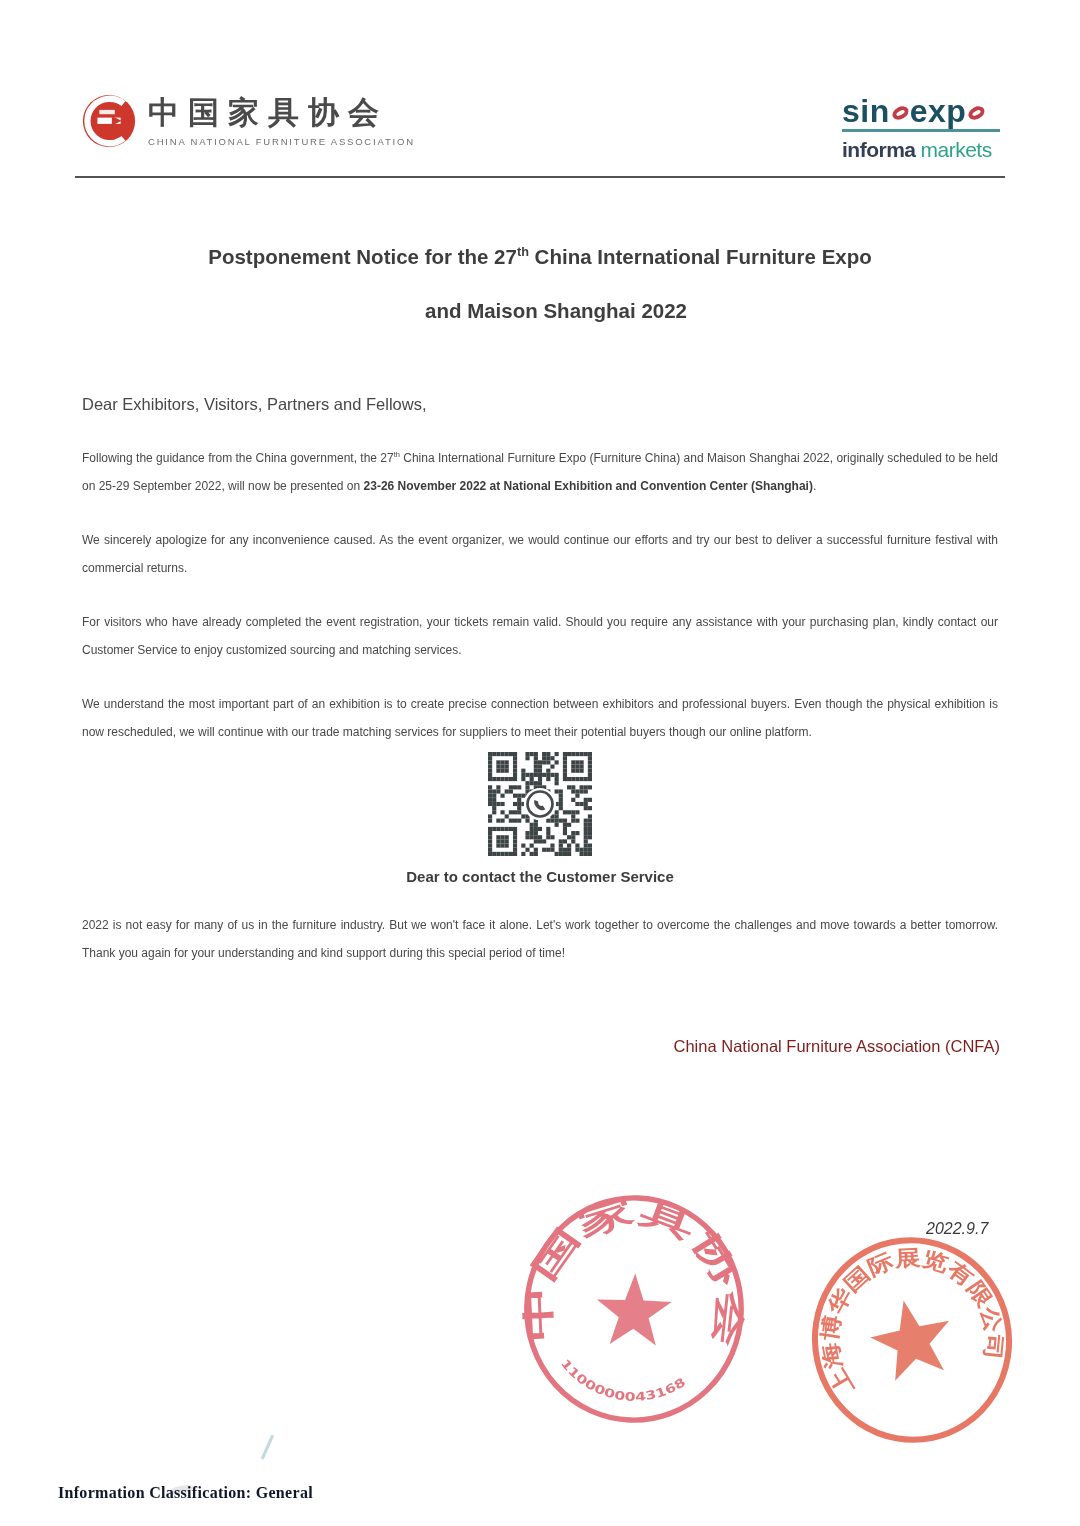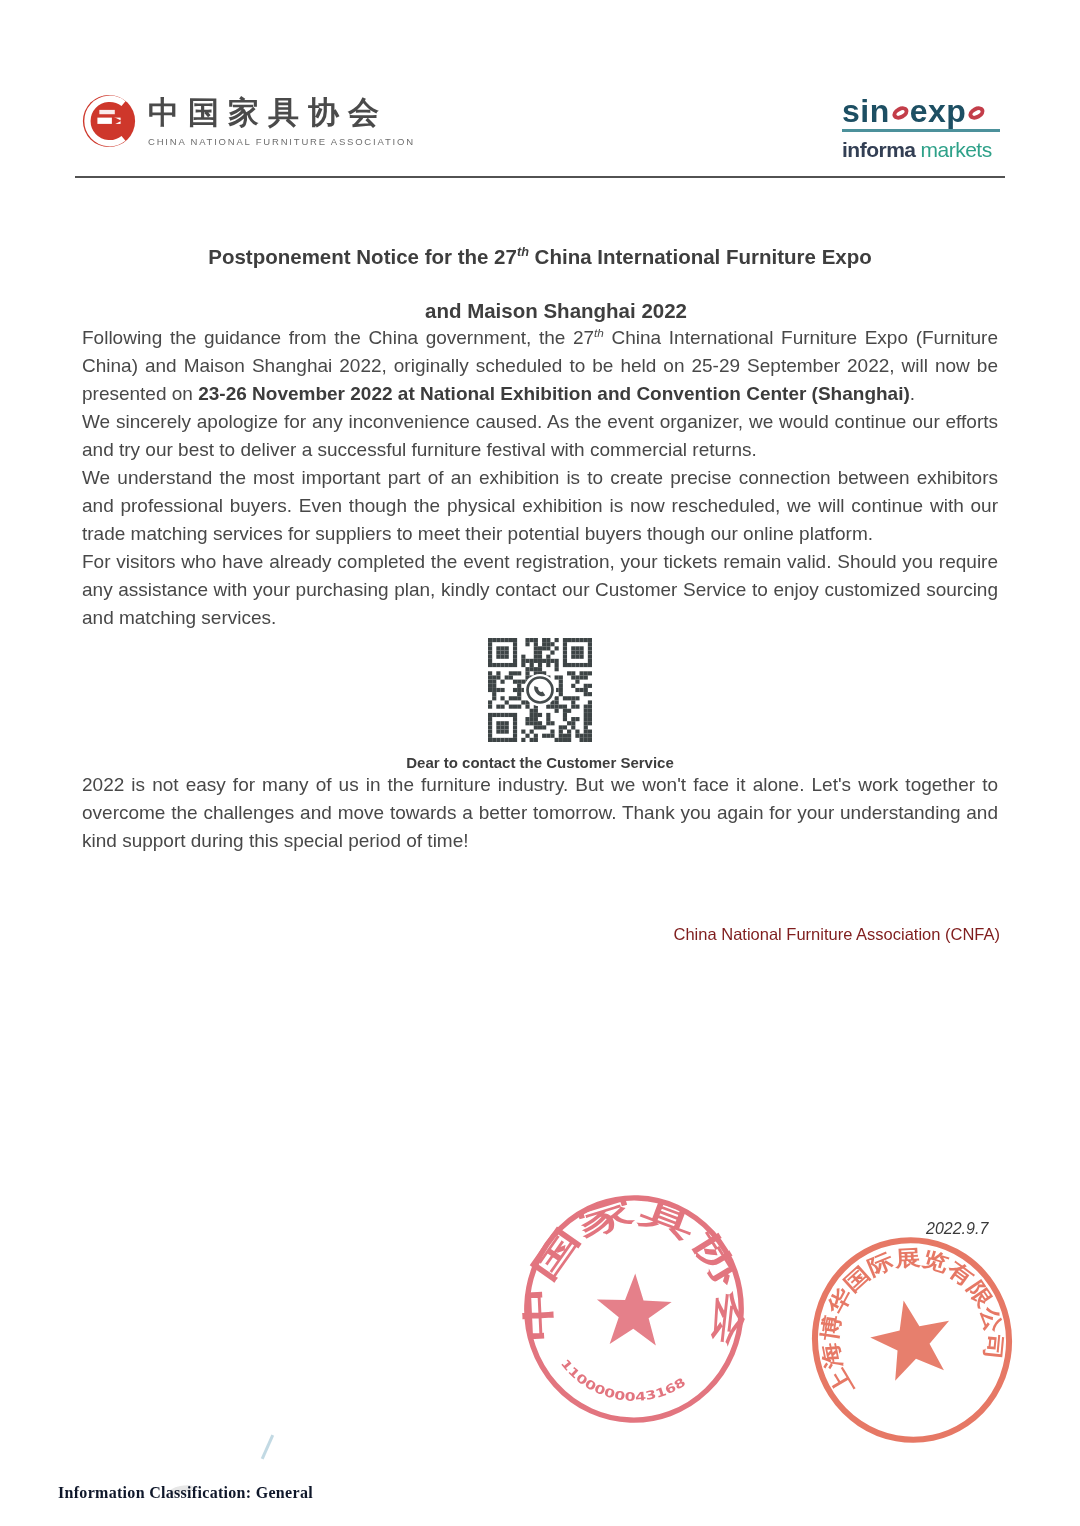--- a/index.html
+++ b/index.html
@@ -71,27 +71,28 @@
   .rule {
     border: none;
     border-top: 2px solid #525252;
     margin: 12px 75px 0 75px;
   }
 
   
   .title-block { text-align: center; margin-top: 66px; color: #3e3e3e; }
   .title-line { font-size: 20.5px; font-weight: 700; line-height: 26px; }
   .title-line + .title-line { margin-top: 28px; margin-left: 32px; }
-  sup { font-size: 62%; vertical-align: super; line-height: 0; font-style: italic; }
+  sup { font-size: 62%; vertical-align: super; line-height: 0; }
 
   
   .content { padding: 0 82px; }
   .salutation { margin-top: 66px; font-size: 16.5px; line-height: 28px; }
   .para {
-    font-size: 19px;
+    margin-top: 26px;
+    font-size: 12px;
     line-height: 28px;
     text-align: justify;
     color: #484848;
   }
   .para b { color: #3c3c3c; }
 
   
   .qr-block { text-align: center; margin-top: 6px; }
   .qr-caption { font-size: 15px; font-weight: 700; color: #3d3d3d; margin-top: 8px; }
 
@@ -177,28 +178,29 @@
   </div>
 
   <hr class="rule">
 
   <div class="title-block">
     <div class="title-line"><span>Postponement Notice for the 27</span><sup>th</sup><span> China International Furniture Expo</span></div>
     <div class="title-line">and Maison Shanghai 2022</div>
   </div>
 
   <div class="content">
+    <p class="salutation">Dear Exhibitors, Visitors, Partners and Fellows,</p>
 
     <p class="para"><span>Following the guidance from the China government, the 27</span><sup>th</sup><span> China International Furniture Expo (Furniture China) and Maison Shanghai 2022, originally scheduled to be held on 25-29 September 2022, will now be presented on </span><b>23-26 November 2022 at National Exhibition and Convention Center (Shanghai)</b><span>.</span></p>
 
     <p class="para">We sincerely apologize for any inconvenience caused. As the event organizer, we would continue our efforts and try our best to deliver a successful furniture festival with commercial returns.</p>
 
+    <p class="para">For visitors who have already completed the event registration, your tickets remain valid. Should you require any assistance with your purchasing plan, kindly contact our Customer Service to enjoy customized sourcing and matching services.</p>
+
     <p class="para">We understand the most important part of an exhibition is to create precise connection between exhibitors and professional buyers. Even though the physical exhibition is now rescheduled, we will continue with our trade matching services for suppliers to meet their potential buyers though our online platform.</p>
-
-    <p class="para">For visitors who have already completed the event registration, your tickets remain valid. Should you require any assistance with your purchasing plan, kindly contact our Customer Service to enjoy customized sourcing and matching services.</p>
 
     <div class="qr-block">
       <svg class="qr" viewBox="0 0 100 100" width="104" height="104" aria-hidden="true">
         <rect width="100" height="100" fill="#ffffff"></rect>
         <g>
             <rect x="0" y="0" width="4" height="4" fill="#3d4445"></rect>
             <rect x="4" y="0" width="4" height="4" fill="#3d4445"></rect>
             <rect x="8" y="0" width="4" height="4" fill="#3d4445"></rect>
             <rect x="12" y="0" width="4" height="4" fill="#3d4445"></rect>
             <rect x="16" y="0" width="4" height="4" fill="#3d4445"></rect>

